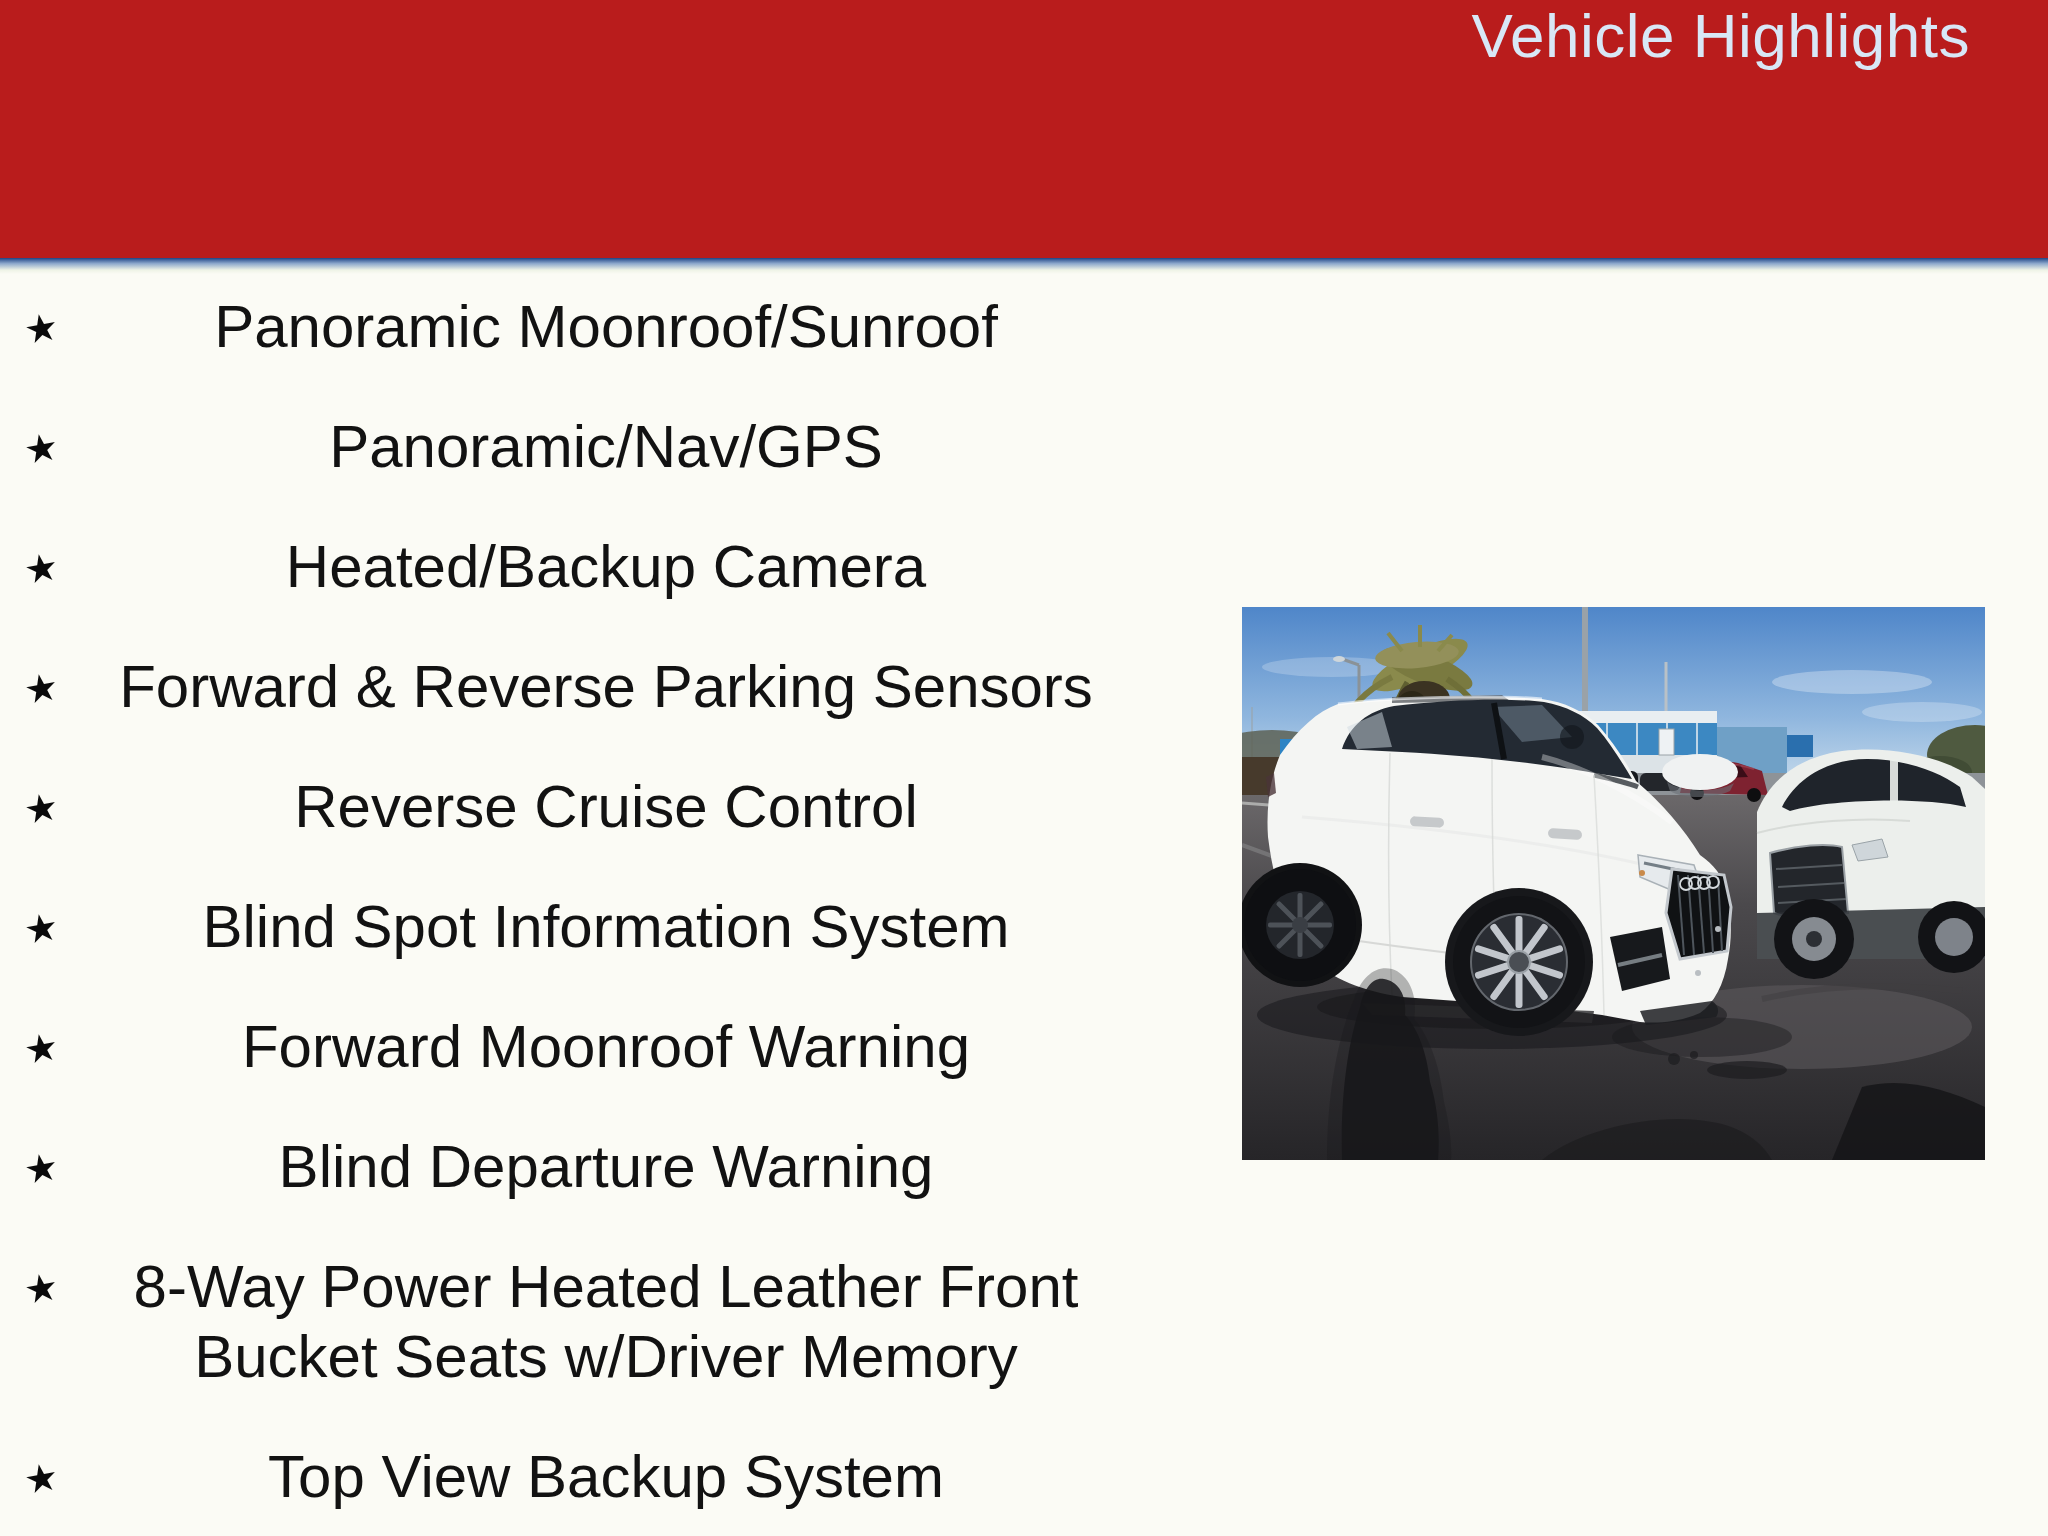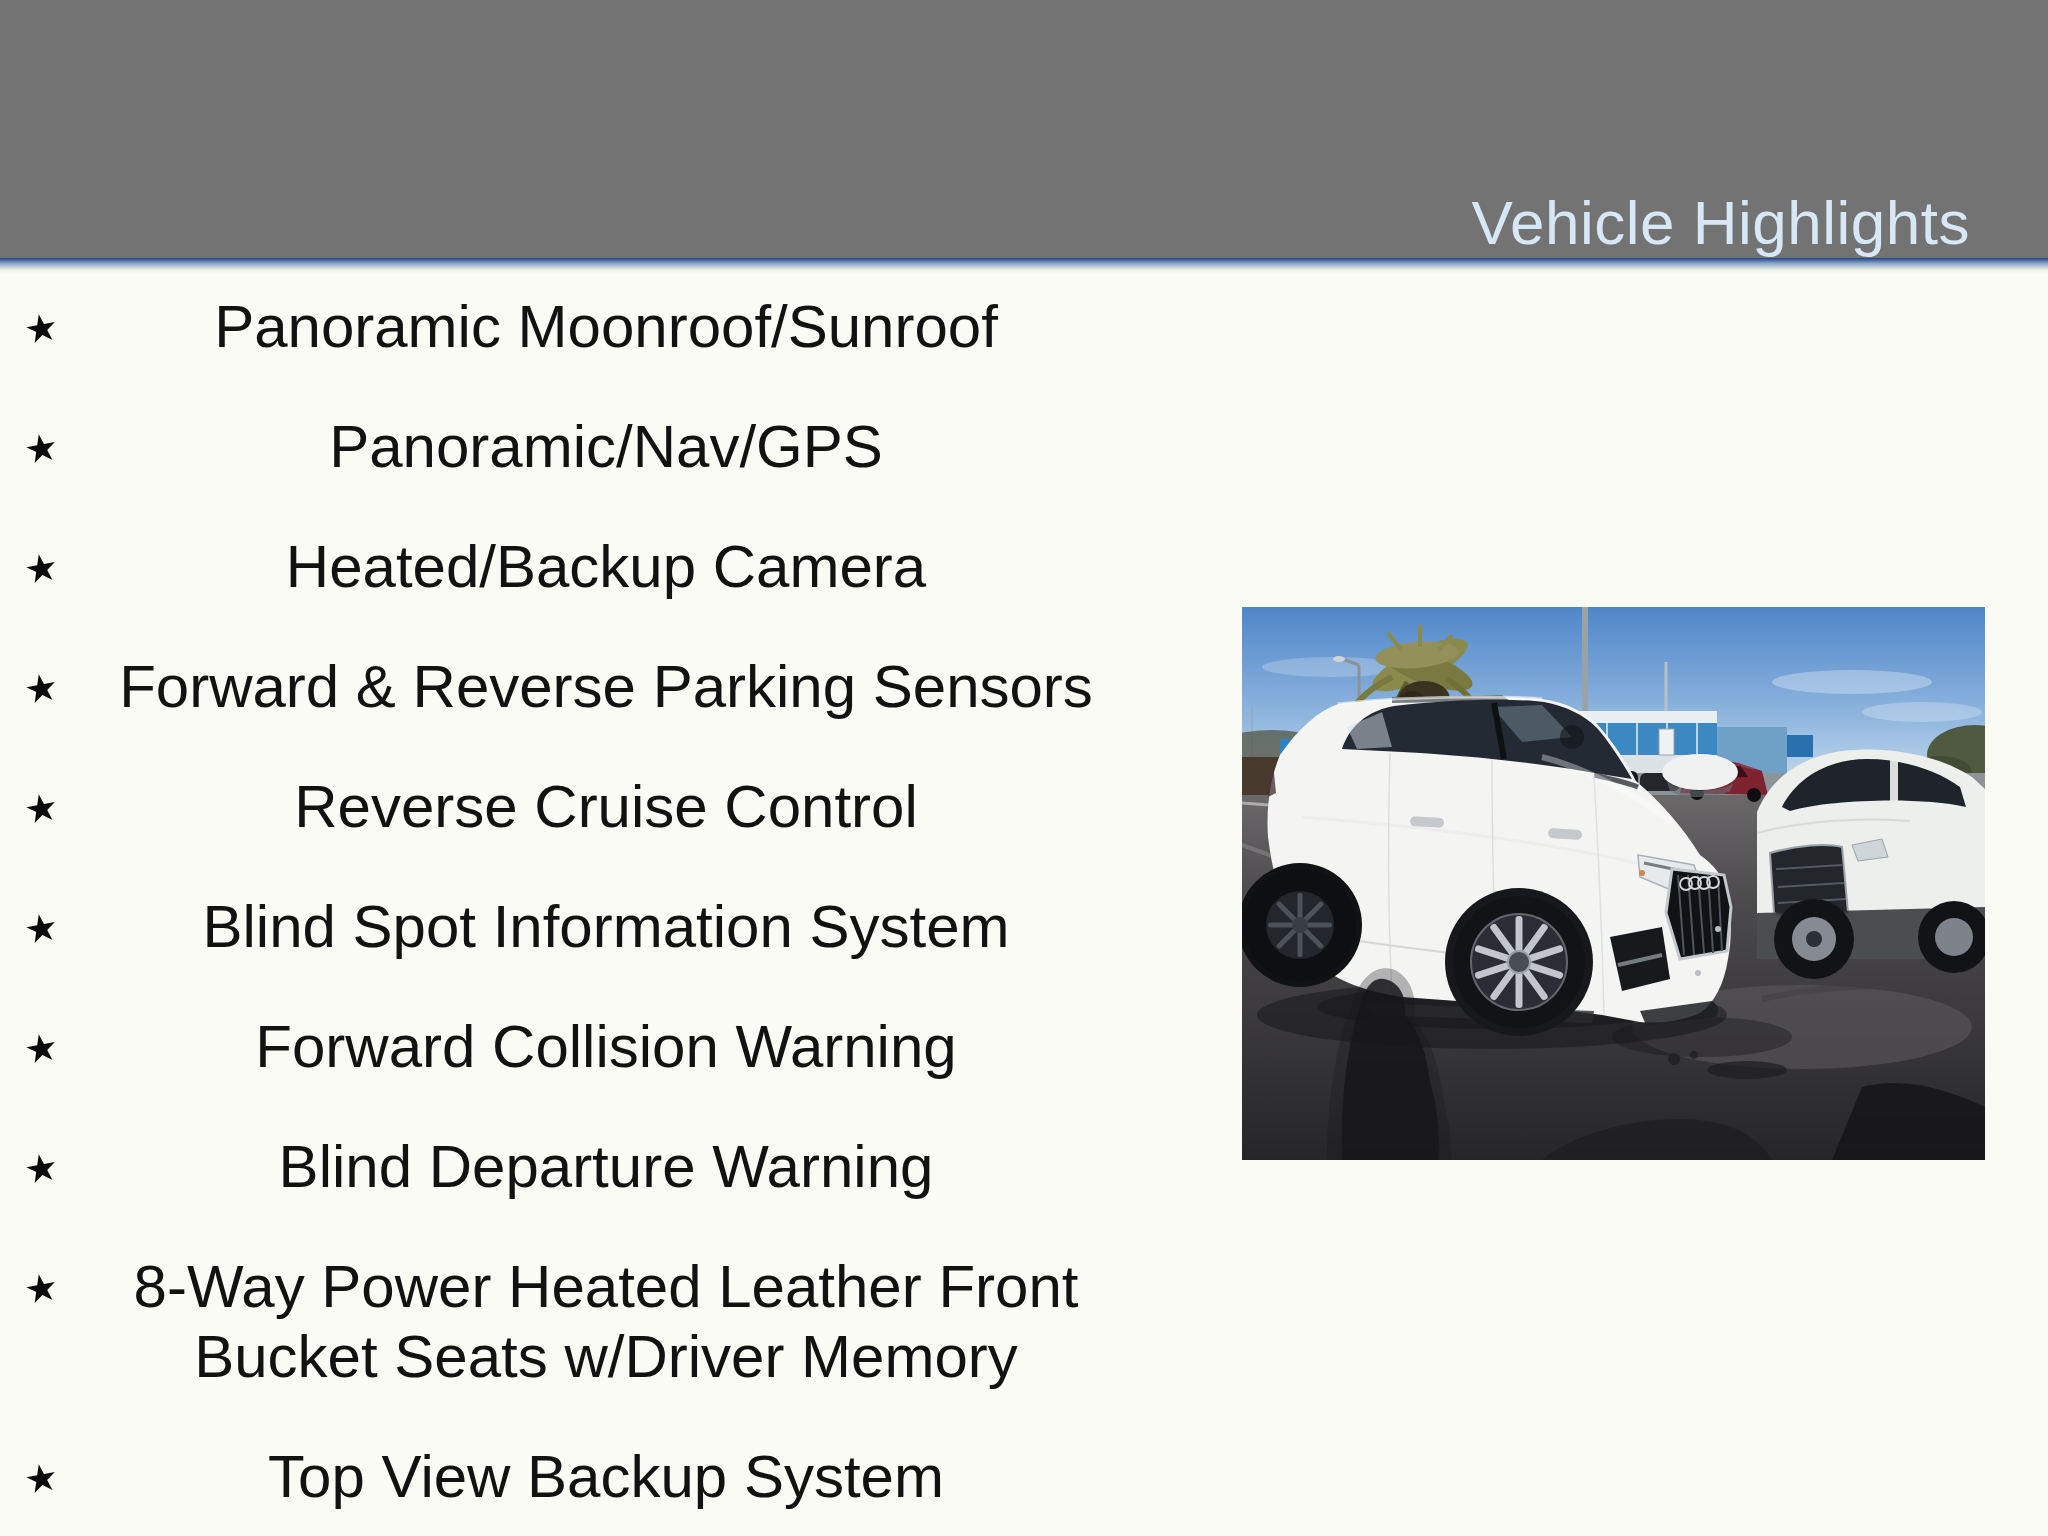--- a/index.html
+++ b/index.html
@@ -5,22 +5,22 @@
   html,body{margin:0;padding:0;}
   body{
     width:2048px;height:1536px;
     background:#fbfbf5;
     font-family:"Liberation Sans", sans-serif;
     overflow:hidden;position:relative;
   }
   .slide{position:absolute;inset:0;}
   .header{
     position:absolute;left:0;top:0;width:2048px;height:258px;
-    background:#737373;
-    display:flex;align-items:flex-end;justify-content:flex-end;
+    background:#b91c1c;
+    display:flex;align-items:flex-start;justify-content:flex-end;
     box-sizing:border-box;padding-right:78px;
   }
   .header-title{
     color:#d8e7f6;font-size:62px;font-weight:400;letter-spacing:0.5px;
   }
   .header-fade{
     position:absolute;left:0;top:258px;width:2048px;height:16px;
     background:linear-gradient(#1e4486 0%, #8ea9cc 35%, #eef3e6 75%, rgba(251,251,245,0) 100%);
   }
   .highlights{
@@ -76,21 +76,21 @@
     <li>
         <span class="bullet">★</span>
         <span class="item-text">Reverse Cruise Control</span>
       </li>
     <li>
         <span class="bullet">★</span>
         <span class="item-text">Blind Spot Information System</span>
       </li>
     <li>
         <span class="bullet">★</span>
-        <span class="item-text">Forward Collision Warning</span>
+        <span class="item-text">Forward Moonroof Warning</span>
       </li>
     <li>
         <span class="bullet">★</span>
         <span class="item-text">Blind Departure Warning</span>
       </li>
     <li>
         <span class="bullet">★</span>
         <span class="item-text">8-Way Power Heated Leather Front Bucket Seats w/Driver Memory</span>
       </li>
     <li>

